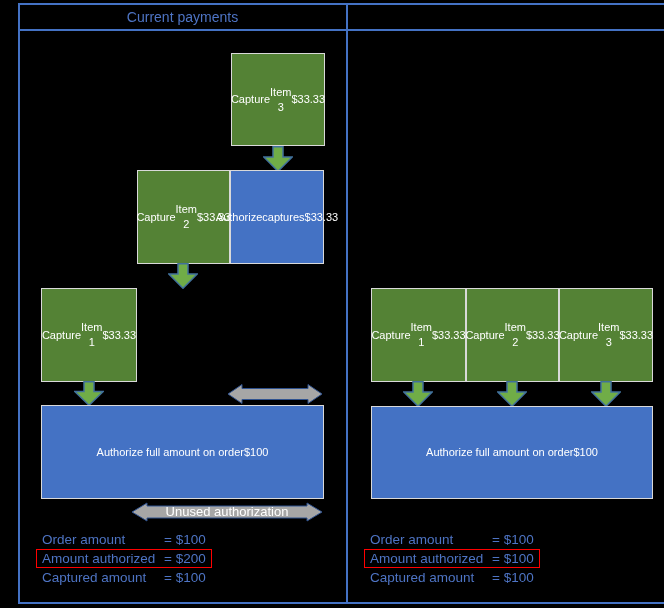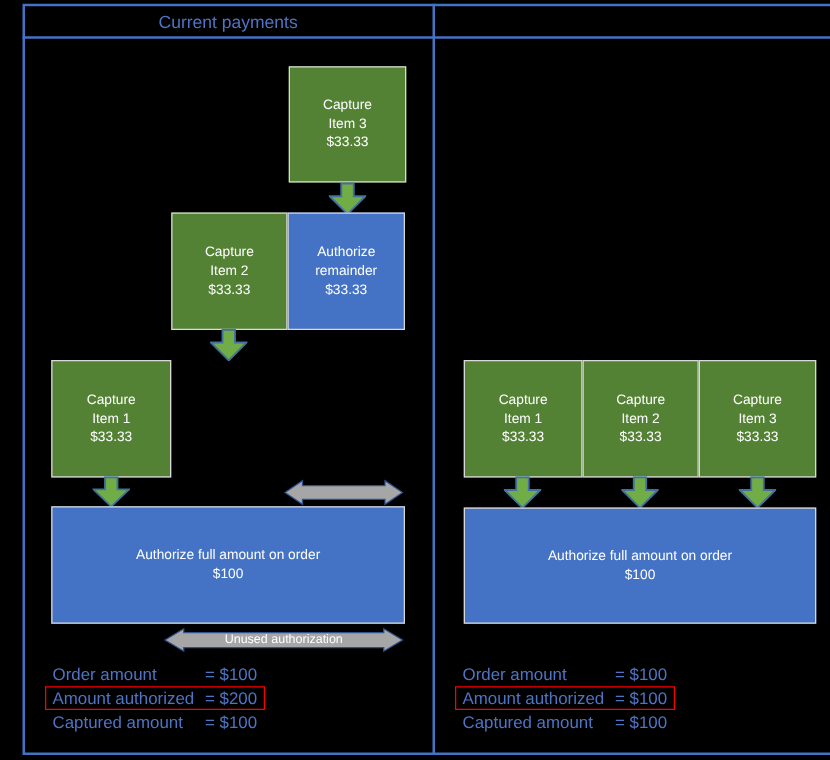--- a/index.html
+++ b/index.html
@@ -33,37 +33,36 @@
   .panel-title.left-t  { left: 2px;   top: 4px; width: 329px; height: 25px; }
   .panel-title.right-t { left: 331px; top: 4px; width: 330px; height: 26px; align-items: flex-end; padding-bottom: 1px; }
 
   
   .dbox {
     border: 1.5px solid #D9D9D9;
     color: #fff;
     font-size: 11px;
     line-height: 15px;
     display: flex;
-    flex-direction: column;
     justify-content: center;
     align-items: center;
     text-align: center;
   }
   .green { background: #548235; }
   .blue  { background: #4472C4; }
 
   .arrow-wrap { line-height: 0; }
 
   .unused-arrow {
     left: 115px; top: 502px; width: 192px; height: 20px;
   }
   .unused-arrow .label-overlay {
     position: absolute; inset: 0;
     display: flex; justify-content: center; align-items: center;
-    color: #fff; font-size: 10px; white-space: nowrap;
+    color: #fff; font-size: 13px; white-space: nowrap;
   }
 
   
   .summary {
     display: flex;
     flex-direction: column;
     align-items: center;
     color: #4E74C4;
     font-size: 13.5px;
   }
@@ -106,21 +105,21 @@
     </svg>
   </div>
 
   <div class="abs dbox green" style="left:121px; top:170px; width:93px; height:94px;">
     <span>Capture</span>
     <span>Item 2</span>
     <span>$33.33</span>
   </div>
   <div class="abs dbox blue" style="left:214px; top:170px; width:94px; height:94px;">
     <span>Authorize</span>
-    <span>remainder</span>
+    <span>captures</span>
     <span>$33.33</span>
   </div>
 
   <div class="abs arrow-wrap" style="left:152px; top:263px;">
     <svg width="30" height="26" viewBox="0 0 30 26">
       <polygon points="10,0.75 20,0.75 20,11 29.25,11 15,25.25 0.75,11 10,11" fill="#70AD47" stroke="#41719C" stroke-width="1.5"></polygon>
     </svg>
   </div>
 
   <div class="abs dbox green" style="left:25px; top:288px; width:96px; height:94px;">

